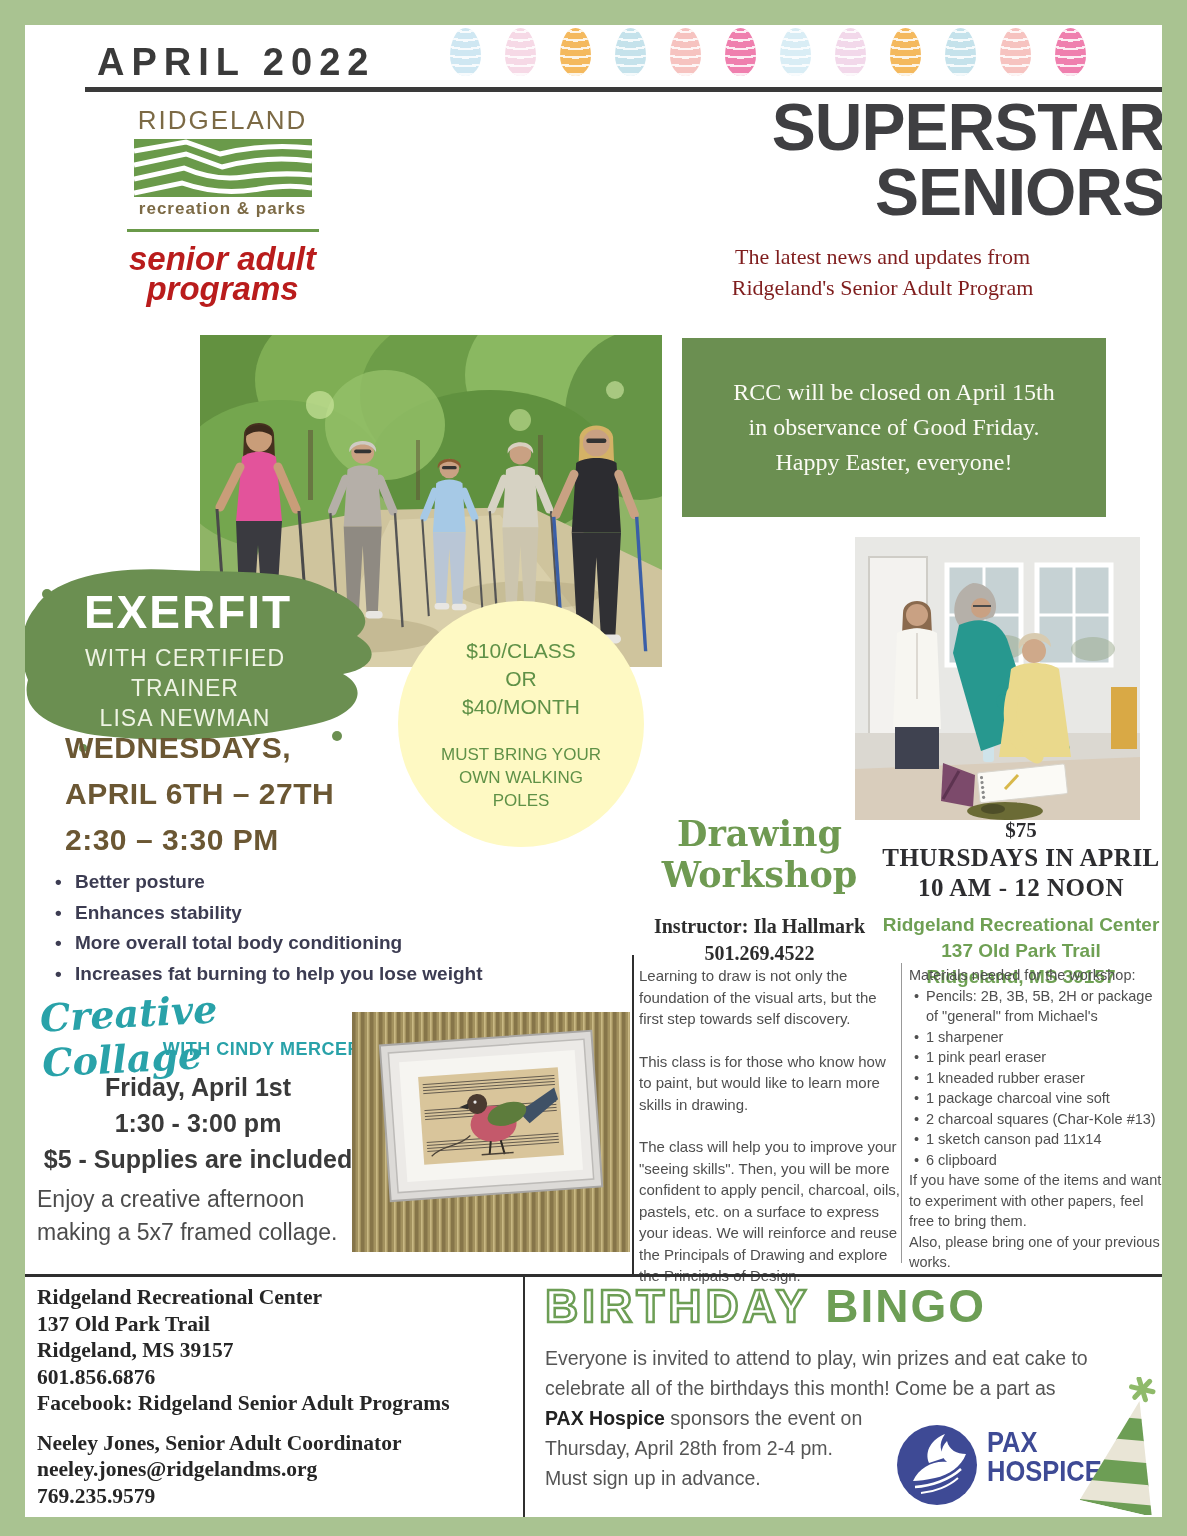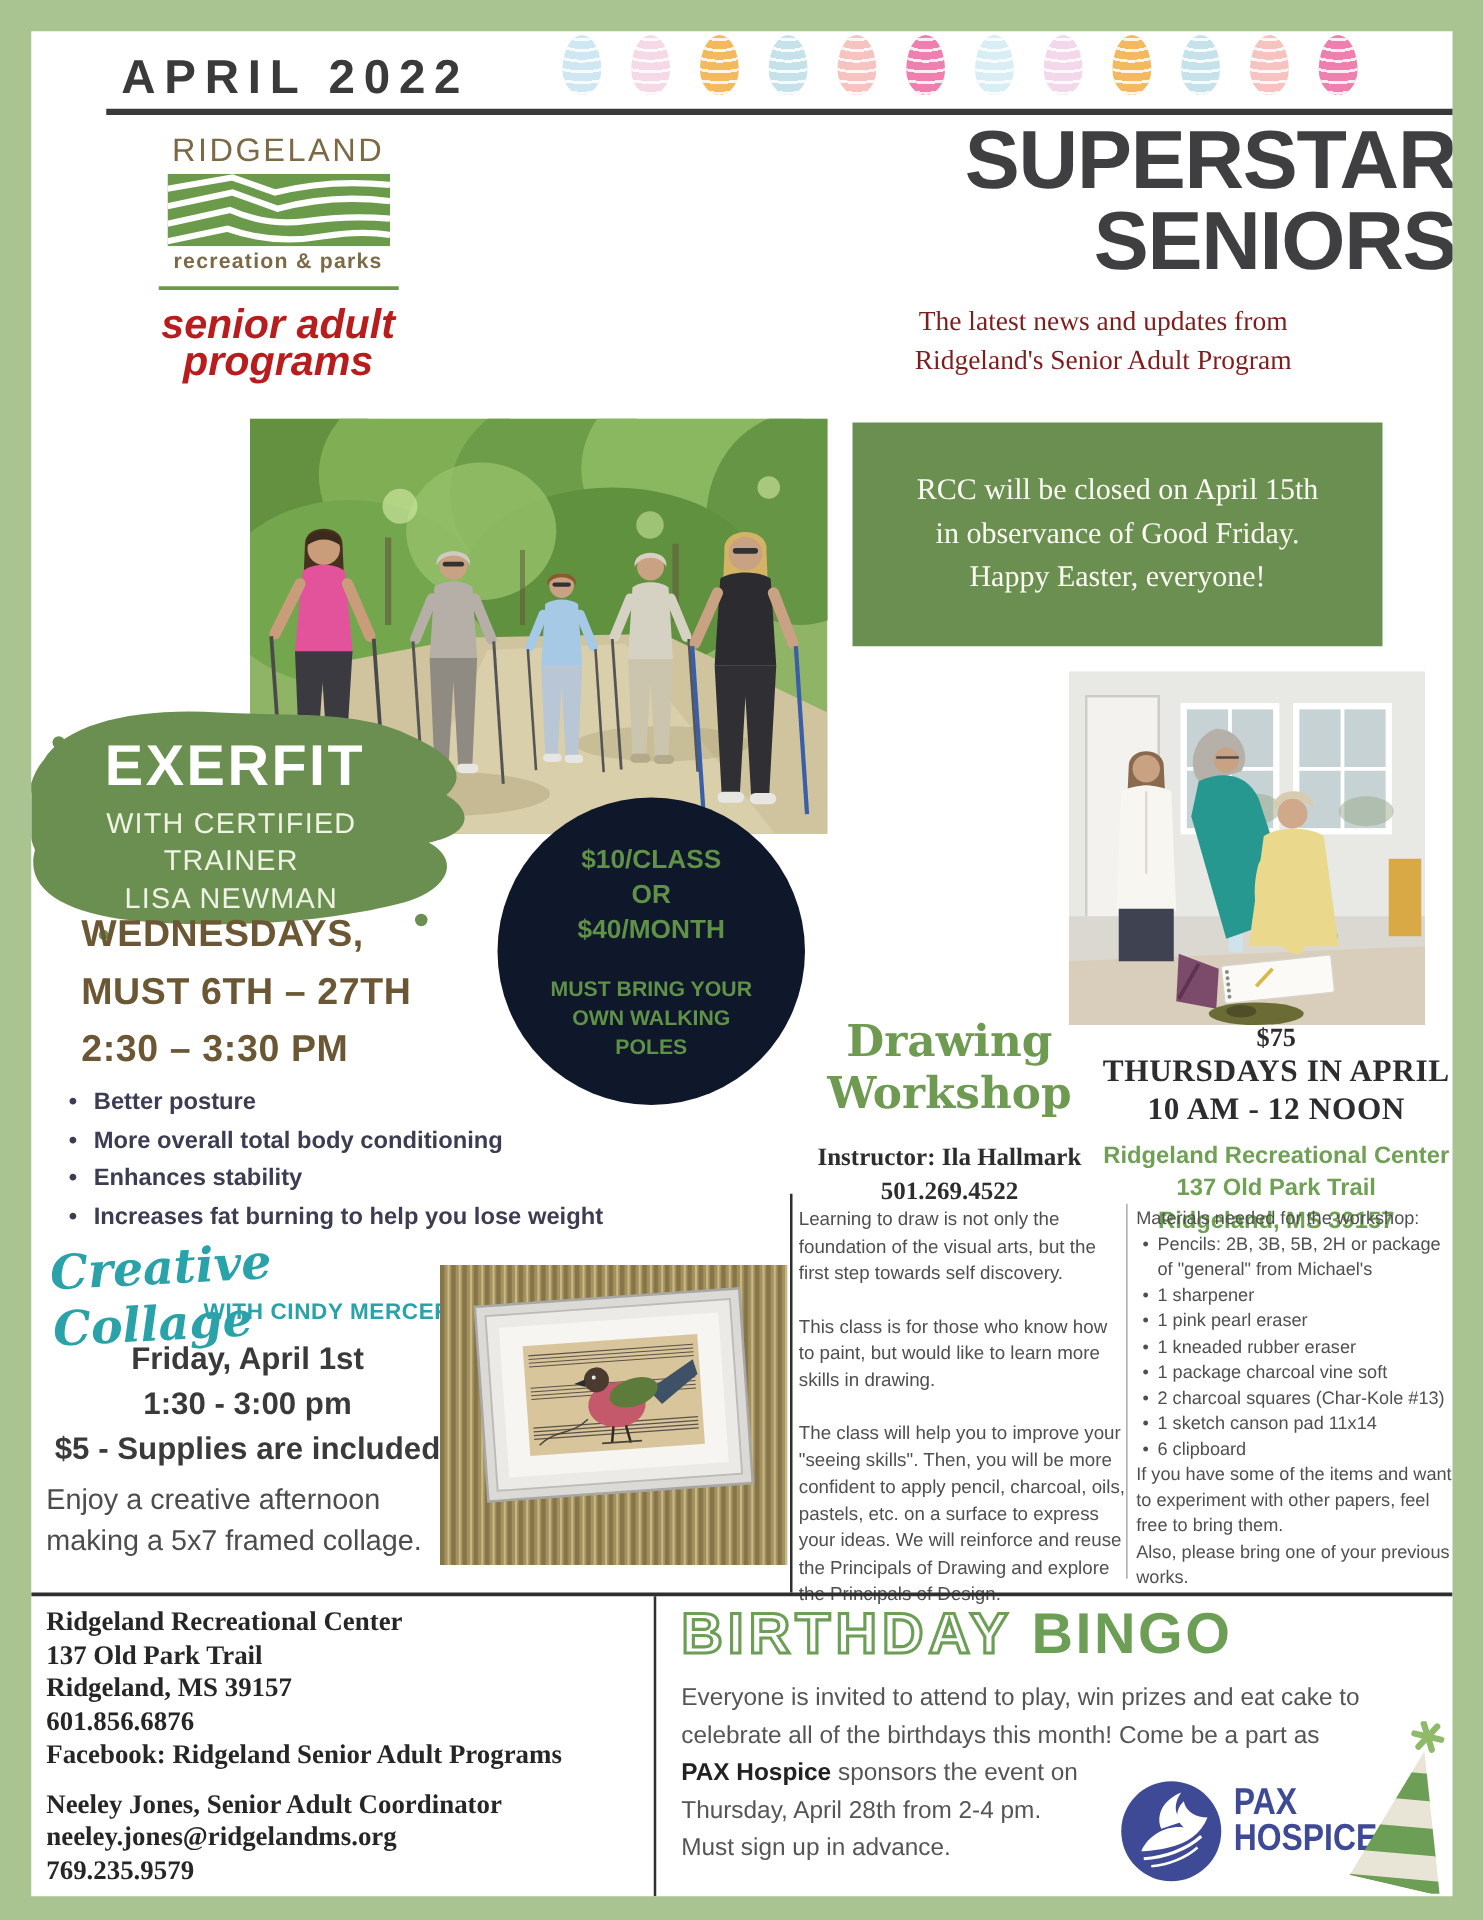--- a/index.html
+++ b/index.html
@@ -38,22 +38,22 @@
   .notice{left:657px;top:313px;width:424px;height:179px;background:#6b8f51;color:#fbfbf4;
     font-family:"Liberation Serif",serif;font-size:24px;line-height:35px;text-align:center;
     display:flex;flex-direction:column;justify-content:center;}
 
   
   .splash{left:0px;top:535px;width:355px;height:215px;}
   .splash svg{display:block;width:100%;height:100%;}
   .exerfit-title{left:28px;top:560px;width:270px;text-align:center;color:#ffffff;font-size:46px;font-weight:800;letter-spacing:2px;}
   .exerfit-trainer{left:5px;top:618px;width:310px;text-align:center;color:#eef3e3;font-size:23px;font-weight:300;letter-spacing:1px;line-height:30px;}
   .sched{left:40px;top:700px;font-size:30px;font-weight:800;color:#6b5733;line-height:46px;letter-spacing:.5px;}
-  .pricecircle{left:373px;top:613px;width:246px;height:246px;border-radius:50%;background:#0f172a;
-    color:#5f9147;text-align:center;font-weight:700;}
+  .pricecircle{left:373px;top:576px;width:246px;height:246px;border-radius:50%;background:#fef9c3;
+    color:#5f9147;text-align:center;font-weight:400;}
   .pc-price{margin-top:36px;font-size:21px;line-height:28px;}
   .pc-note{margin-top:22px;font-size:17px;line-height:23px;}
   .benefits{left:24px;top:842px;width:520px;list-style:none;margin:0;padding:0;
     color:#3c3c52;font-size:19px;font-weight:700;line-height:30.5px;}
   .benefits li{position:relative;padding-left:26px;}
   .benefits li::before{content:"•";position:absolute;left:6px;}
 
   
   .cc-title{left:16px;top:962px;width:330px;font-family:"DejaVu Serif",serif;font-style:italic;font-weight:700;
     font-size:38px;color:#29a2a9;transform:rotate(-3deg);}
@@ -257,39 +257,39 @@
         <circle cx="58" cy="188" r="4" fill="#6b8f51"></circle>
       </svg>
     </div>
     <div class="abs exerfit-title">EXERFIT</div>
     <div class="abs exerfit-trainer">
       <div>WITH CERTIFIED TRAINER</div>
       <div>LISA NEWMAN</div>
     </div>
     <div class="abs sched">
       <div>WEDNESDAYS,</div>
-      <div>MUST 6TH – 27TH</div>
+      <div>APRIL 6TH – 27TH</div>
       <div>2:30 – 3:30 PM</div>
     </div>
     <div class="abs pricecircle">
       <div class="pc-price">
         <div>$10/CLASS</div>
         <div>OR</div>
         <div>$40/MONTH</div>
       </div>
       <div class="pc-note">
         <div>MUST BRING YOUR</div>
         <div>OWN WALKING</div>
         <div>POLES</div>
       </div>
     </div>
     <ul class="abs benefits">
       <li>Better posture</li>
+      <li>Enhances stability</li>
       <li>More overall total body conditioning</li>
-      <li>Enhances stability</li>
       <li>Increases fat burning to help you lose weight</li>
     </ul>
 
     <div class="abs photo-draw">
       <svg viewBox="0 0 285 283" preserveAspectRatio="none">
         <rect width="285" height="283" fill="#e8e8e5"></rect>
         <rect x="14" y="20" width="58" height="180" fill="#f3f2ef" stroke="#cfcdc7" stroke-width="2"></rect>
         <rect x="92" y="28" width="74" height="100" fill="#c6d2d4" stroke="#ffffff" stroke-width="5"></rect>
         <rect x="182" y="28" width="74" height="100" fill="#c6d2d4" stroke="#ffffff" stroke-width="5"></rect>
         <g stroke="#ffffff" stroke-width="3">

